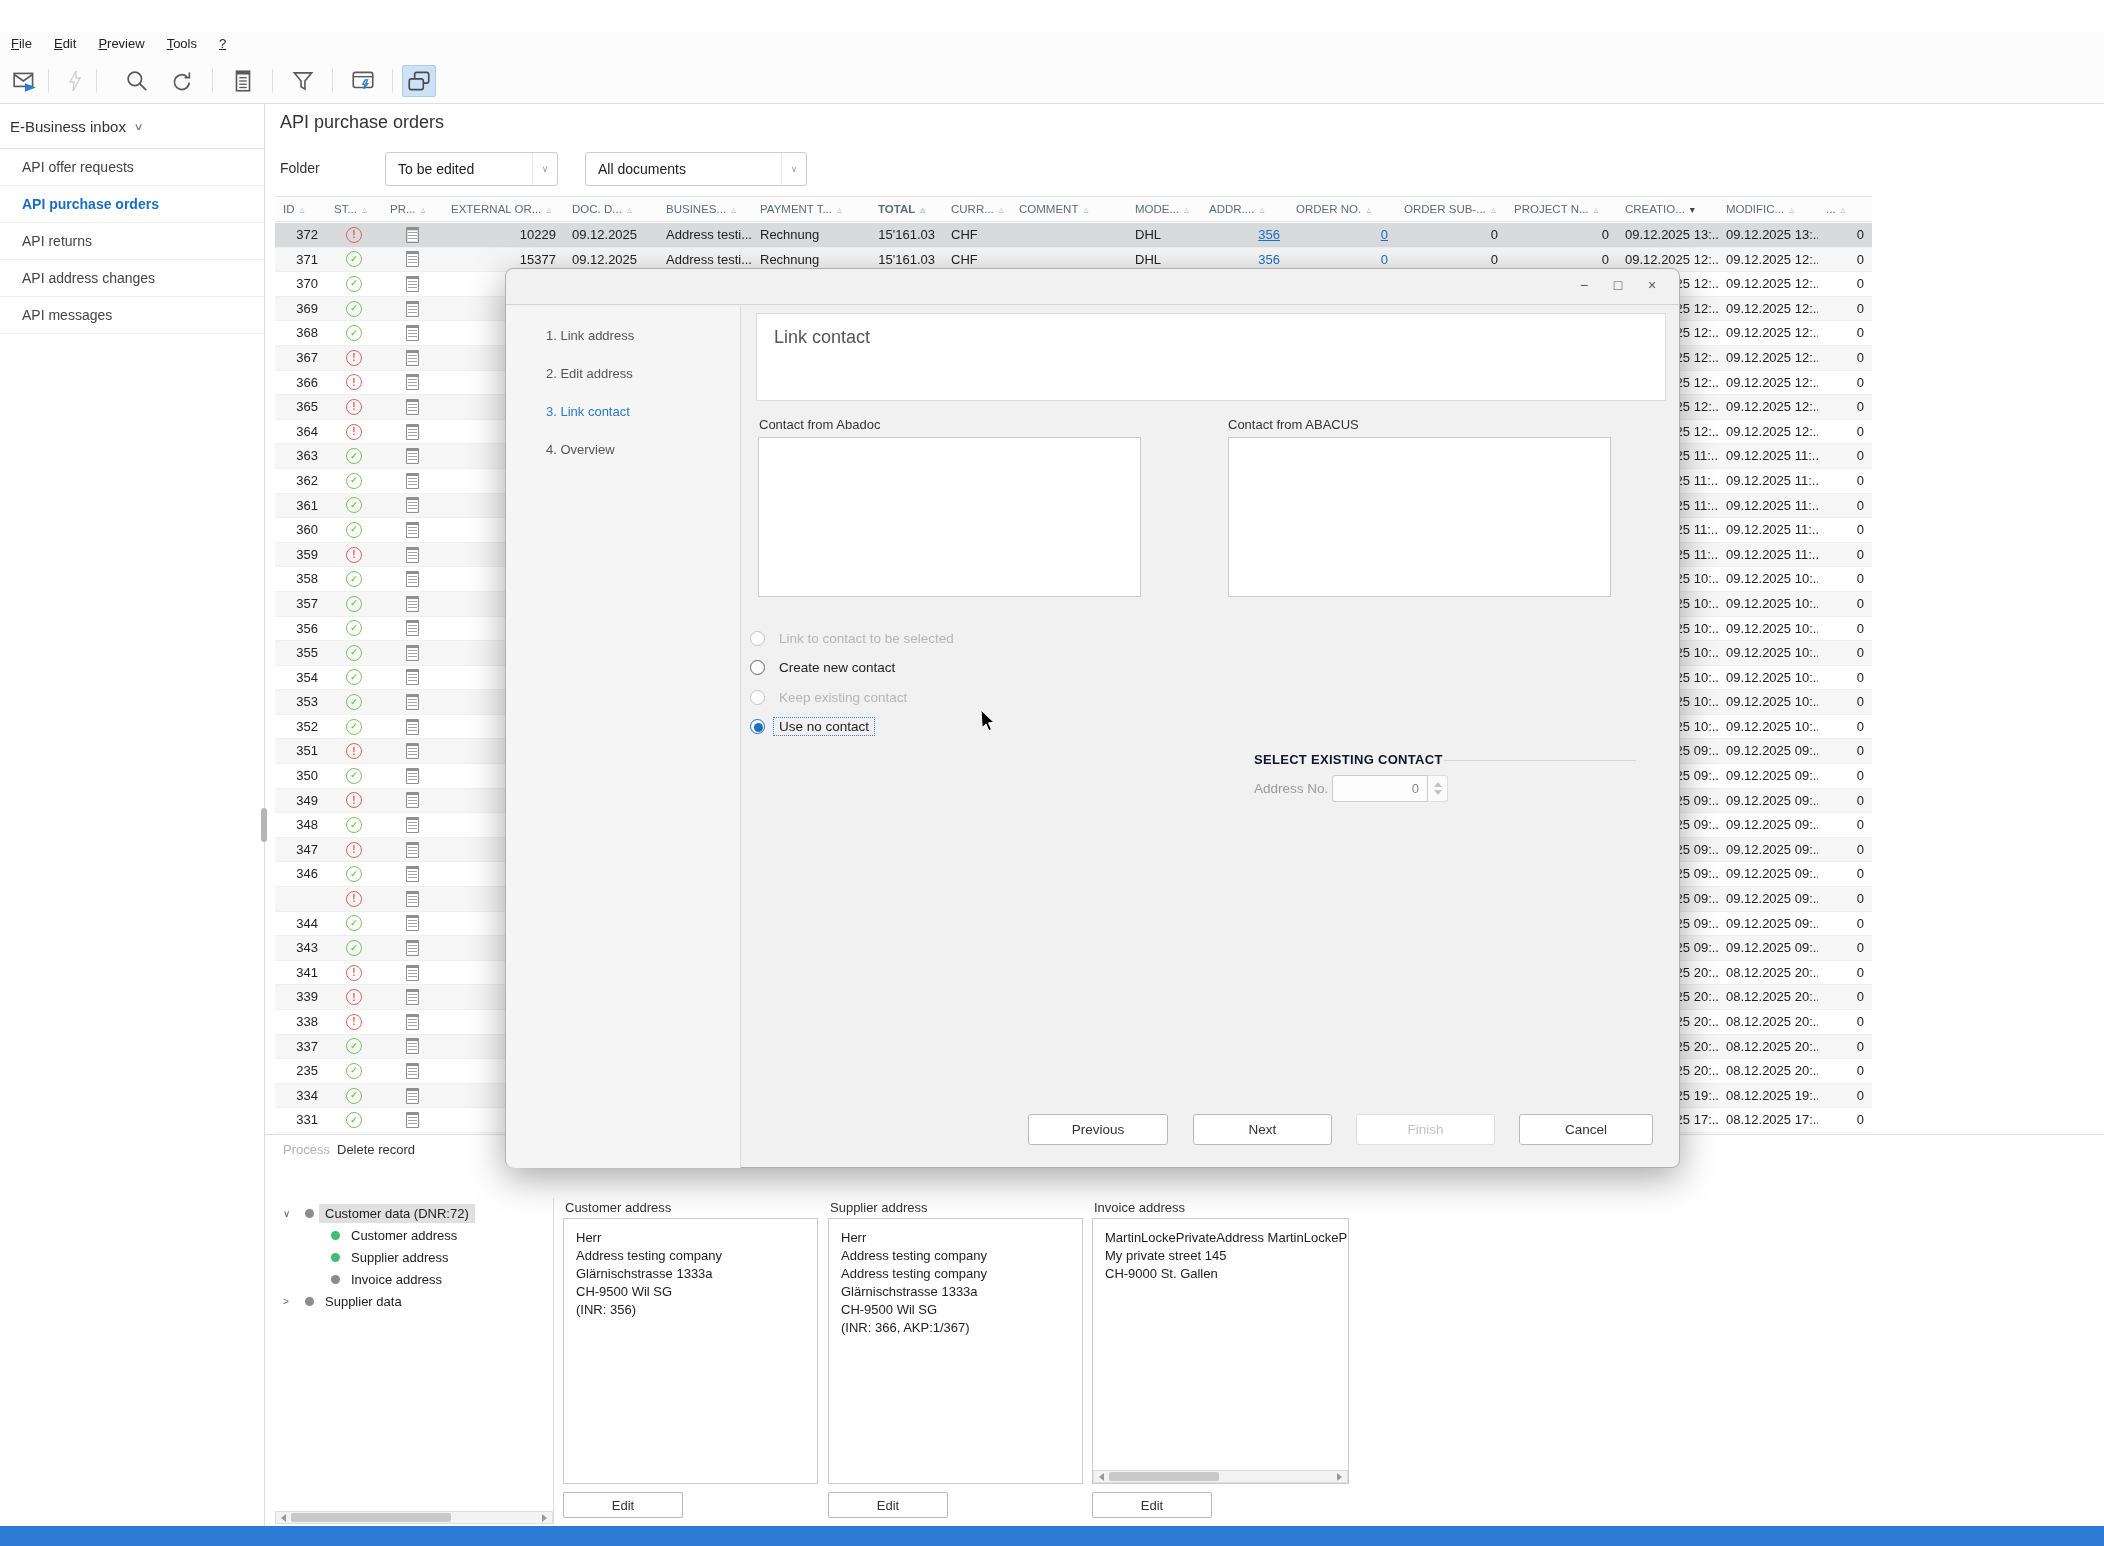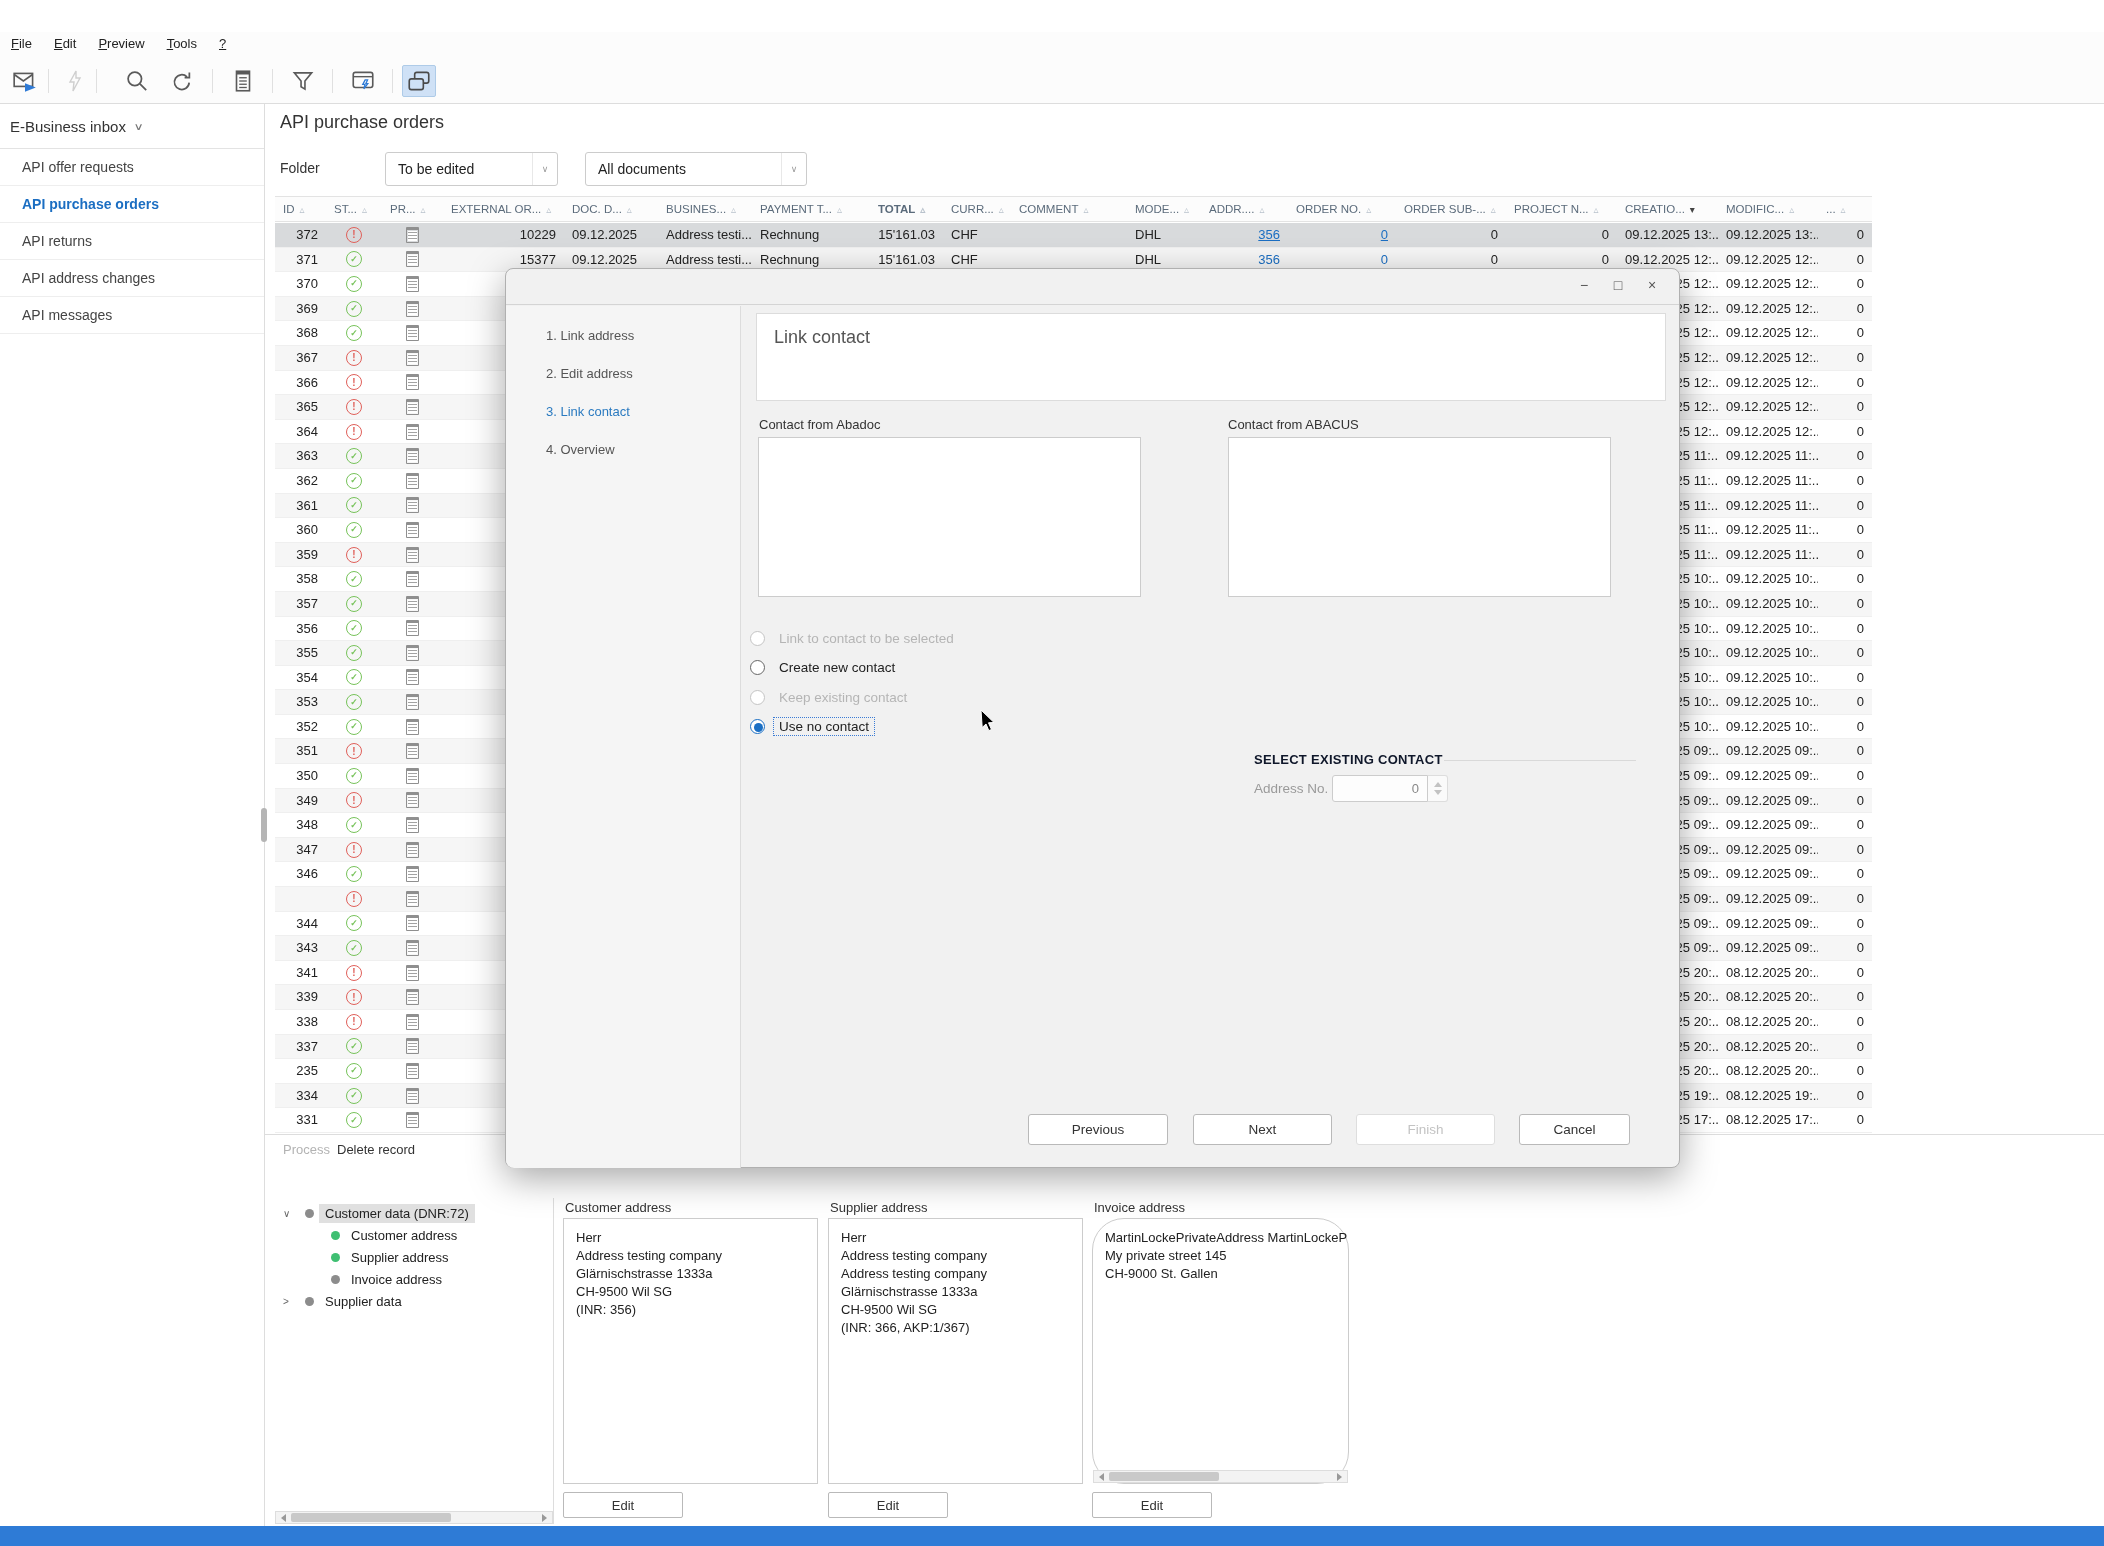--- a/index.html
+++ b/index.html
@@ -1233,21 +1233,21 @@
           <div>Herr</div>
           <div>Address testing company</div>
           <div>Address testing company</div>
           <div>Glärnischstrasse 1333a</div>
           <div>CH-9500 Wil SG</div>
           <div>(INR: 366, AKP:1/367)</div>
         </div>
       </div>
       <div class="edit-btn" style="left: 828px;">Edit</div>
       <div class="panel-title" style="left: 1094px;">Invoice address</div>
-      <div class="panel-box" style="left: 1092px; width: 257px; border-radius: 32px;">
+      <div class="panel-box" style="left: 1092px; width: 257px;">
         <div class="panel-lines">
           <div>MartinLockePrivateAddress MartinLockeP</div>
           <div>My private street 145</div>
           <div>CH-9000 St. Gallen</div>
         </div>
       </div>
       <div class="hscroll" style="left: 1093px; top: 1470px; width: 255px;">
         <span class="hs-arrow" style="left: 1px;">
           <span class="tri-l"></span>
         </span>
@@ -1310,21 +1310,21 @@
     <div id="addr-no-label">Address No.</div>
     <div id="addr-no-input">0</div>
     <div id="addr-no-spinner">
       <span class="sp-tri-up"></span>
       <span class="sp-tri-dn"></span>
     </div>
     <div id="dlg-buttons">
         <div class="dlg-btn" style="left: 522px; width: 140px;">Previous</div>
         <div class="dlg-btn" style="left: 687px; width: 139px;">Next</div>
         <div class="dlg-btn disabled" style="left: 850px; width: 139px;">Finish</div>
-        <div class="dlg-btn" style="left: 1013px; width: 111px;">Cancel</div>
+        <div class="dlg-btn" style="left: 1013px; width: 134px;">Cancel</div>
       </div>
     <svg id="cursor" width="22" height="24" viewBox="0 0 22 24">
       <path d="M2 1 L15 13.5 L9.5 13.8 L12.5 20.5 L9.8 21.6 L7 15 L3.2 18.5 Z" fill="#000" stroke="#fff" stroke-width="1"></path>
     </svg>
   </div>
 
   <div id="statusbar"></div>
 </div>
 
 </body></html>

